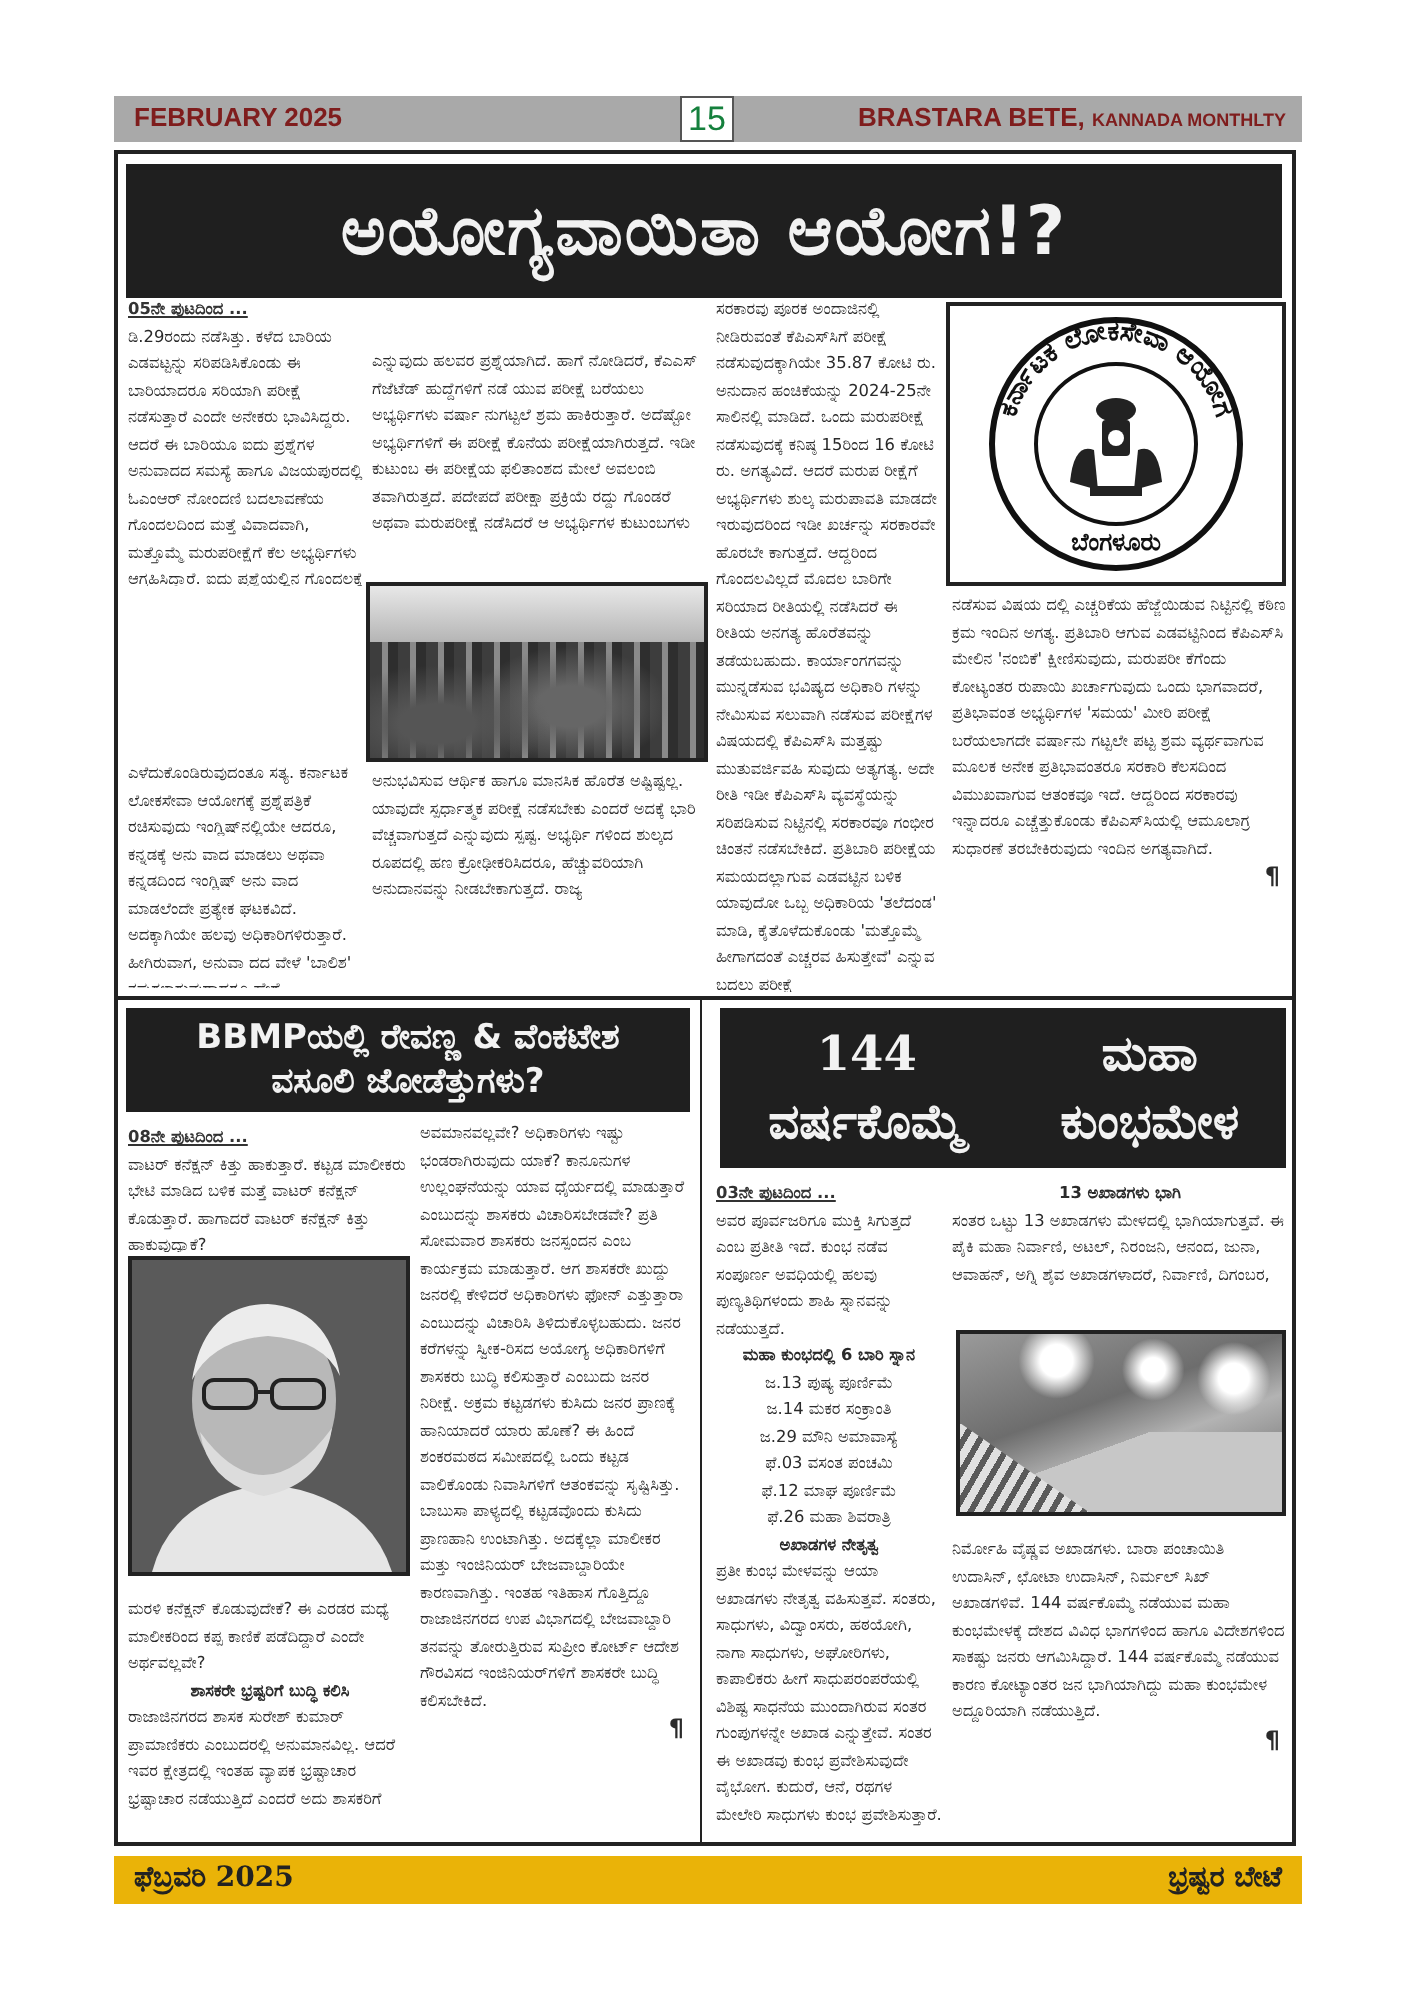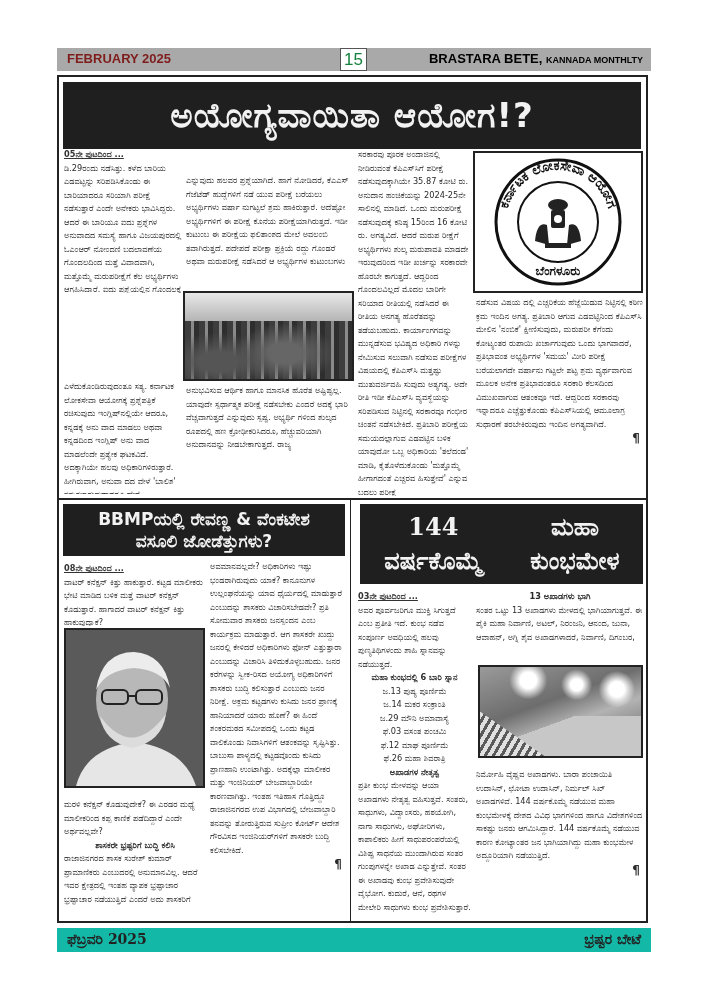--- a/index.html
+++ b/index.html
@@ -5,21 +5,21 @@
   html, body { margin:0; padding:0; background:#ffffff; }
   body { width:707px; height:1000px; position:relative; overflow:hidden;
          font-family:"DejaVu Sans", sans-serif; color:#1a1a1a; }
   .abs { position:absolute; }
 
   
   #header-bar { left:57px; top:48px; width:594px; height:23px; background:#a9a9a9; }
   #hdr-date { left:10px; top:3px; font:bold 13px "Liberation Sans", sans-serif; color:#7f1d1d; }
   #hdr-page { left:283px; top:0px; width:25px; height:21px; background:#fff; border:1px solid #555;
               font:17px "Liberation Sans", sans-serif; text-align:center; line-height:21px; color:#15803d; }
-  #hdr-pub { right:8px; top:3px; font:bold 13px "Liberation Sans", sans-serif; color:#000000; white-space:nowrap; }
+  #hdr-pub { right:8px; top:3px; font:bold 13px "Liberation Sans", sans-serif; color:#7f1d1d; white-space:nowrap; }
   #hdr-pub .small { font-size:9px; }
 
   
   #frame { left:57px; top:75px; width:591px; height:848px; border:2px solid #222; box-sizing:border-box; }
   #center-divider { left:350px; top:500px; width:1px; height:423px; background:#222; }
   #h-divider { left:57px; top:498px; width:591px; height:2px; background:#222; }
 
   
   .headline-box { background:#1f1f1f; color:#f2f2f2; display:flex; align-items:center; justify-content:center;
                   font-family:"DejaVu Sans", sans-serif; font-weight:bold; text-align:center; }
@@ -56,21 +56,21 @@
       radial-gradient(circle at 30% 15%, #ffffff 0 6%, transparent 14%),
       radial-gradient(circle at 60% 20%, #ffffff 0 5%, transparent 13%),
       radial-gradient(circle at 85% 25%, #ffffff 0 5%, transparent 12%),
       linear-gradient(160deg, #9a9a9a 0%, #6d6d6d 40%, #b3b3b3 60%, #595959 100%); }
   #crowd-photo .water { position:absolute; left:0; bottom:0; width:100%; height:45%;
     background:linear-gradient(160deg, transparent 0 35%, #c7c7c7 35% 100%); }
   #crowd-photo .boats { position:absolute; left:0; bottom:0; width:40%; height:50%;
     background:repeating-linear-gradient(120deg,#e0e0e0 0 4px,#5a5a5a 4px 7px); clip-path:polygon(0 0,100% 100%,0 100%); }
 
   
-  #footer-bar { left:57px; top:928px; width:594px; height:24px; background:#14b8a6; }
+  #footer-bar { left:57px; top:928px; width:594px; height:24px; background:#eab308; }
   #ftr-date { left:10px; top:3px; font:bold 14px "DejaVu Serif", serif; color:#222; }
   #ftr-pub { right:10px; top:3px; font:bold 14px "DejaVu Serif", serif; color:#222; }
 </style>
 </head>
 <body>
 
 <div id="header-bar" class="abs">
   <span id="hdr-date" class="abs">FEBRUARY 2025</span>
   <span id="hdr-page" class="abs">15</span>
   <span id="hdr-pub" class="abs"><span>BRASTARA BETE,</span> <span class="small">KANNADA MONTHLTY</span></span>

